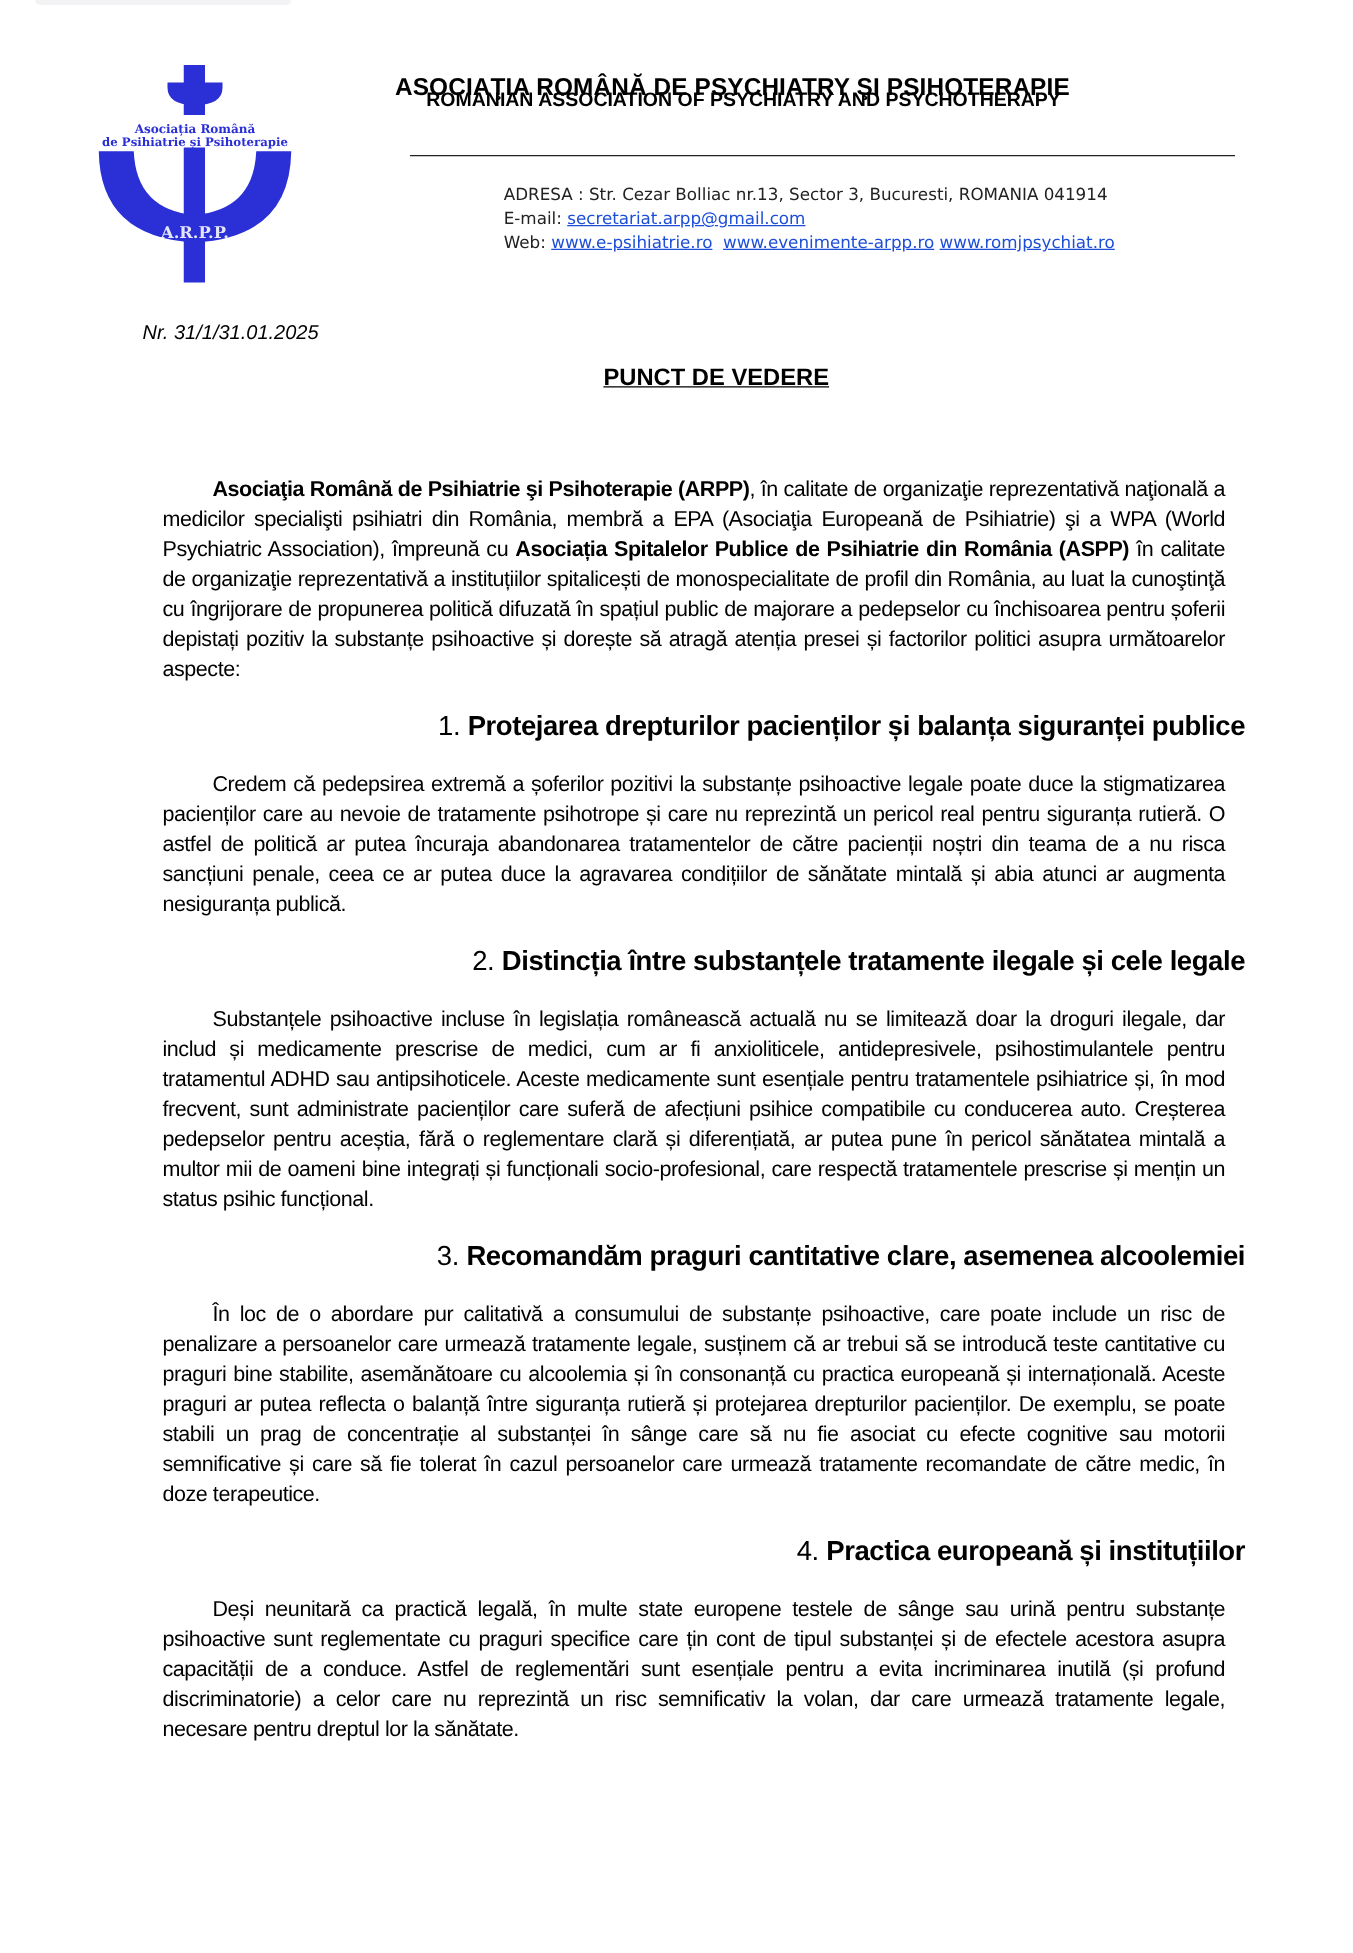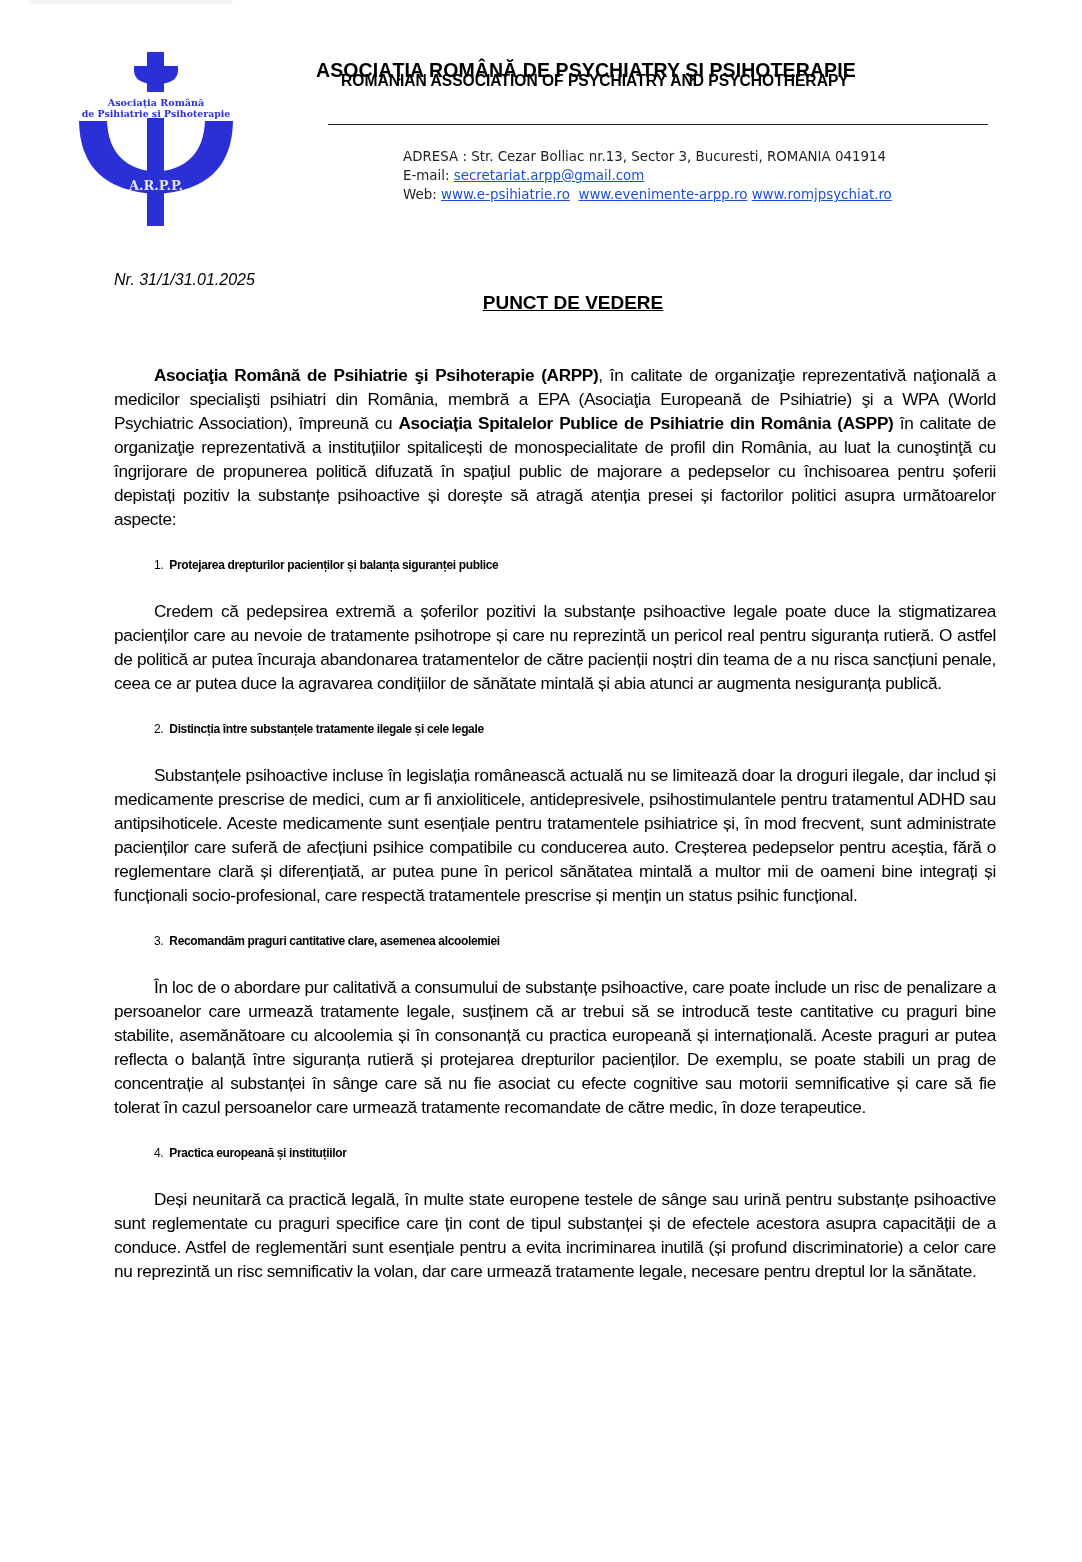--- a/index.html
+++ b/index.html
@@ -65,21 +65,21 @@
       color: #222;
       white-space: nowrap;
     }
     .contact a {
       color: #1d4ed8;
       text-decoration: underline;
     }
     .doc-number {
       position: absolute;
       left: 114px;
-      top: 271px;
+      top: 258px;
       font-size: 16px;
       font-style: italic;
     }
     .doc-title {
       position: absolute;
       left: 0;
       width: 1146px;
       top: 292px;
       text-align: center;
       font-size: 19px;
@@ -89,28 +89,29 @@
     .body {
       position: absolute;
       left: 114px;
       top: 363px;
       width: 882px;
       font-size: 17.2px;
       line-height: 24px;
       letter-spacing: -0.35px;
     }
     .body p {
-      margin: 0;
+      margin: 16px;
       text-align: justify;
       text-indent: 40px;
     }
     .body .section-heading {
       margin: 22px 0 22px 0;
       padding-left: 40px;
-      font-size: 12px;
+      font-size: 22px;
+      text-align: right;
     }
     .body .section-heading .num { font-weight: normal; margin-right: 6px; }
     .body .section-heading .txt { font-weight: bold; }
     .body b { font-weight: bold; }
     .intro { margin-bottom: 0; }
   </style>
 </head>
 <body>
 
 <div class="top-fade"></div>

